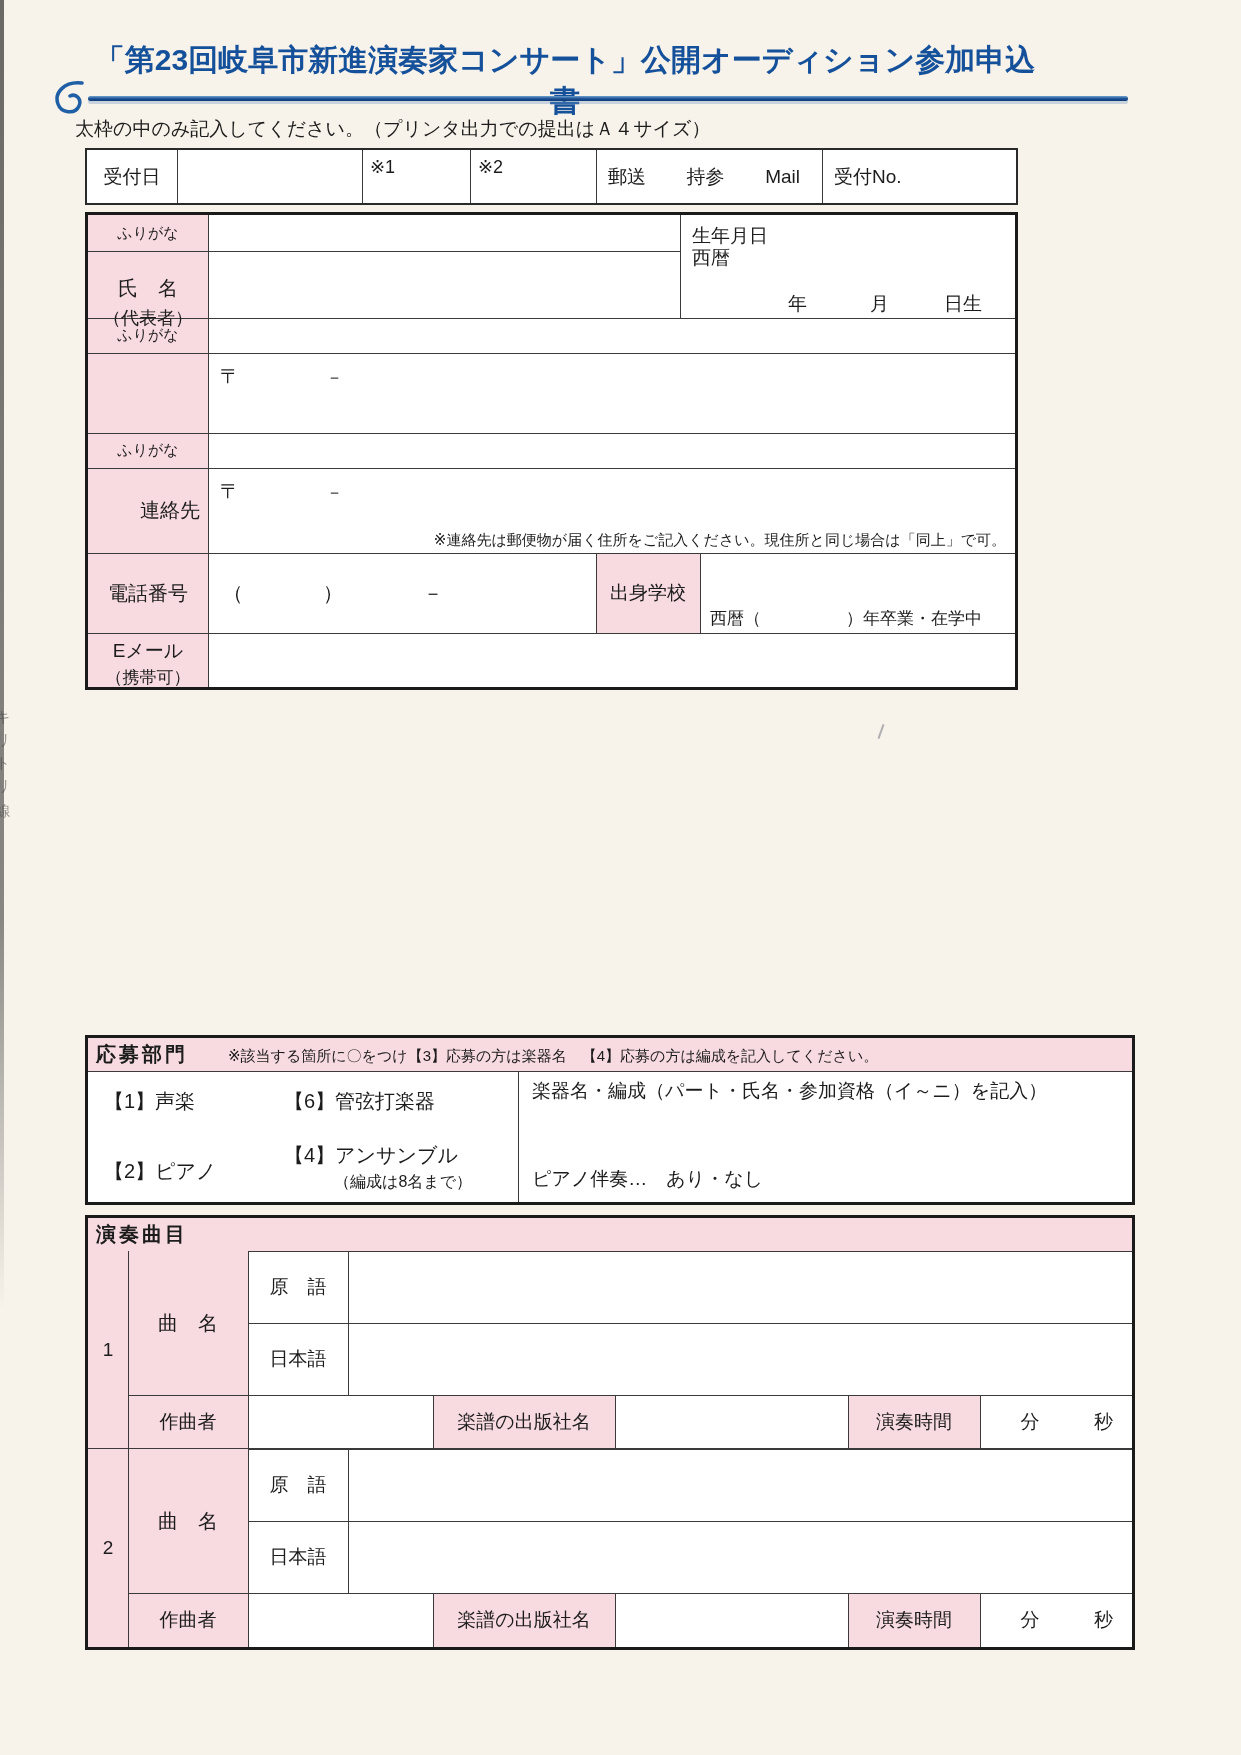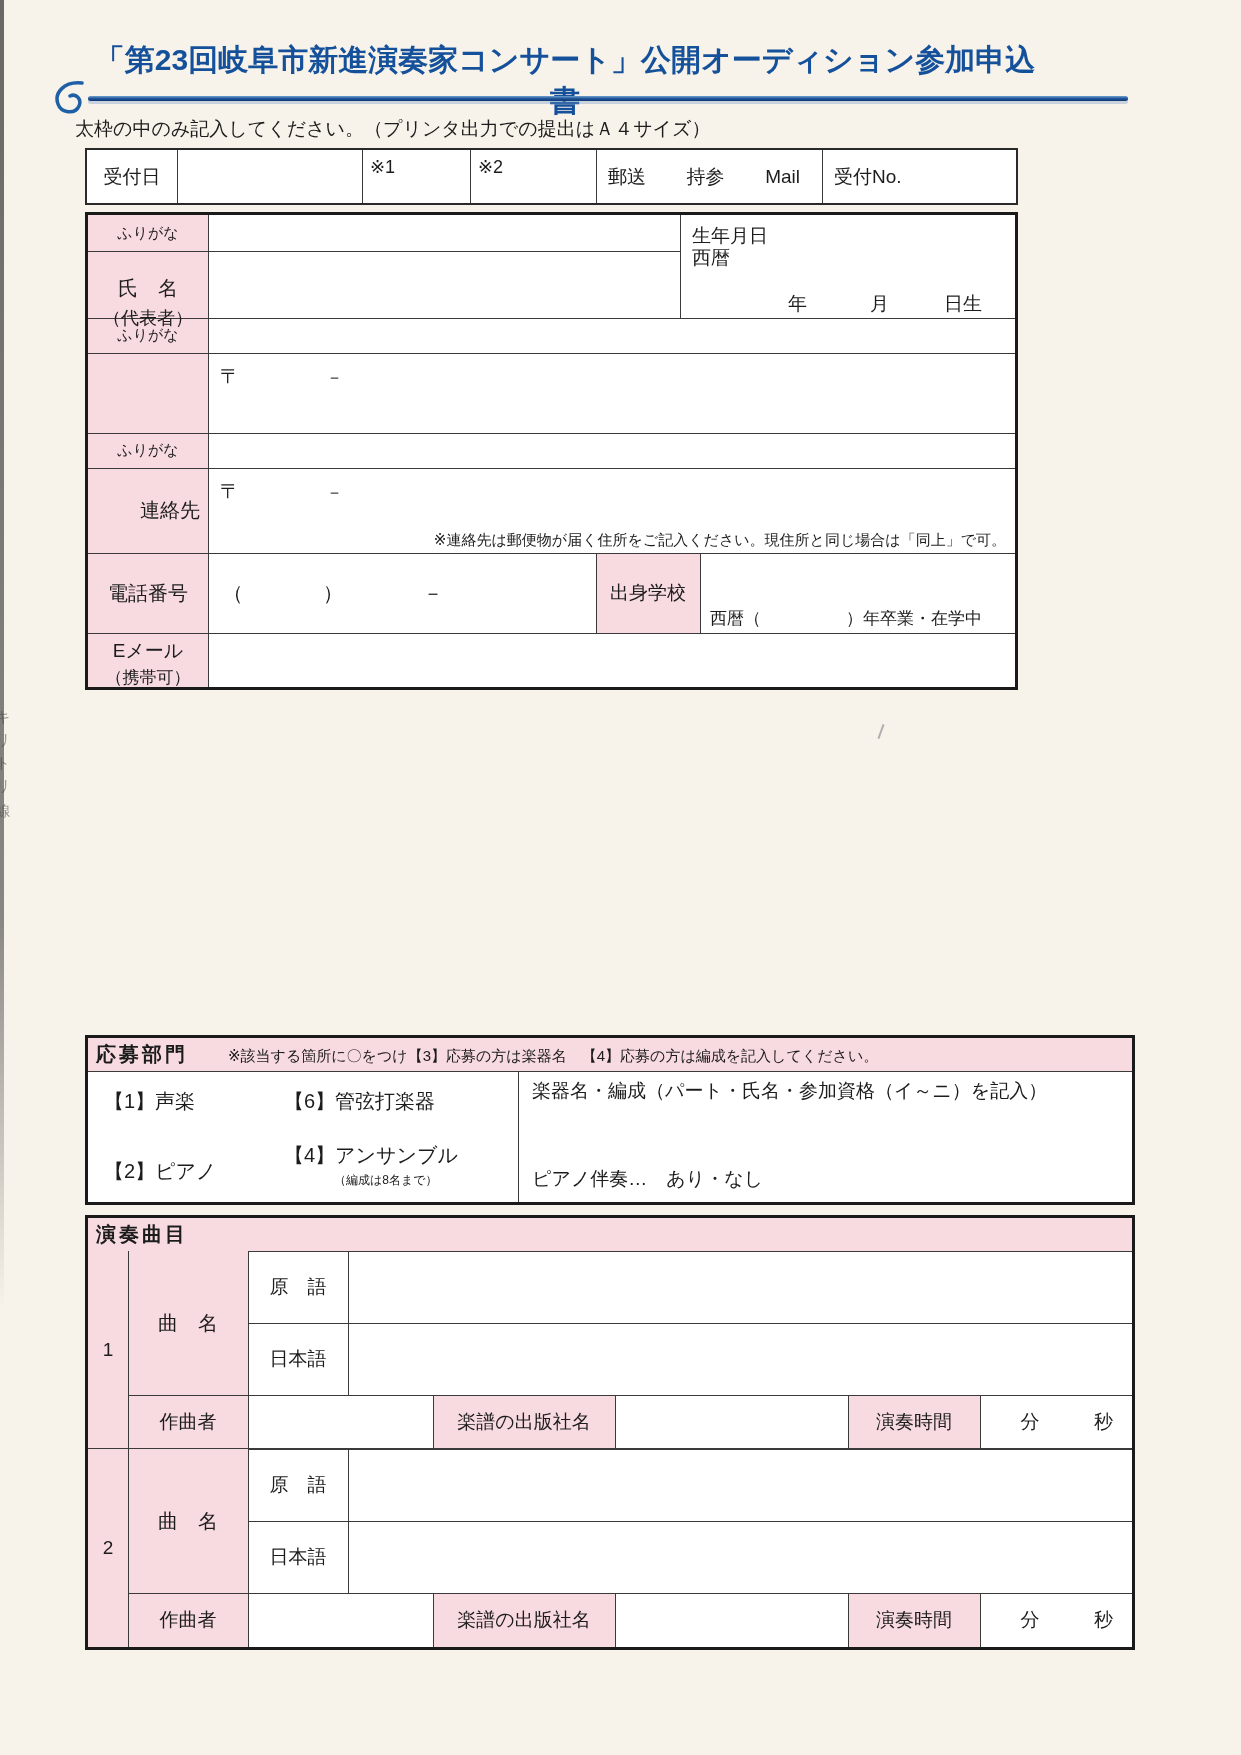--- a/index.html
+++ b/index.html
@@ -5,21 +5,21 @@
   *{margin:0;padding:0}
   html,body{background:#e8e4da}
   body{font-family:"Liberation Sans","DejaVu Sans",sans-serif;color:#1c1c1c}
   #page{position:relative;width:1241px;height:1755px;background:#f8f3ea;overflow:hidden;margin:0 auto}
   .abs{position:absolute;box-sizing:border-box}
   .pink{background:#f8dbe1}
   .hl{position:absolute;background:#3a3a3a;height:1px}
   .vl{position:absolute;background:#3a3a3a;width:1px}
   .c{display:flex;align-items:center;justify-content:center;text-align:center}
   .box{border:3px solid #1a1a1a;background:#fff}
-  .f15{font-size:15px}.f16{font-size:12px}.f17{font-size:17px}.f18{font-size:18px}.f19{font-size:19px}.f20{font-size:20px}
+  .f15{font-size:15px}.f16{font-size:16px}.f17{font-size:17px}.f18{font-size:18px}.f19{font-size:19px}.f20{font-size:20px}
   .sec{font-weight:600;letter-spacing:3px}
   .dotted{position:absolute;border-top:2px dotted #666;height:0}
   #title{position:absolute;left:85px;top:40px;width:960px;text-align:center;font-size:30px;font-weight:bold;color:#15519b;letter-spacing:0px}
   #underline{position:absolute;left:88px;top:96px;width:1040px;height:5px;border-radius:3px;
              background:linear-gradient(180deg,#6fa0cf 0%,#1b4f94 55%,#0f3a74 100%);
              box-shadow:0 3px 0 rgba(110,150,195,.35)}
   .entry{position:absolute;left:0;width:1044px;height:198px}
 </style>
 </head>
 <body>

